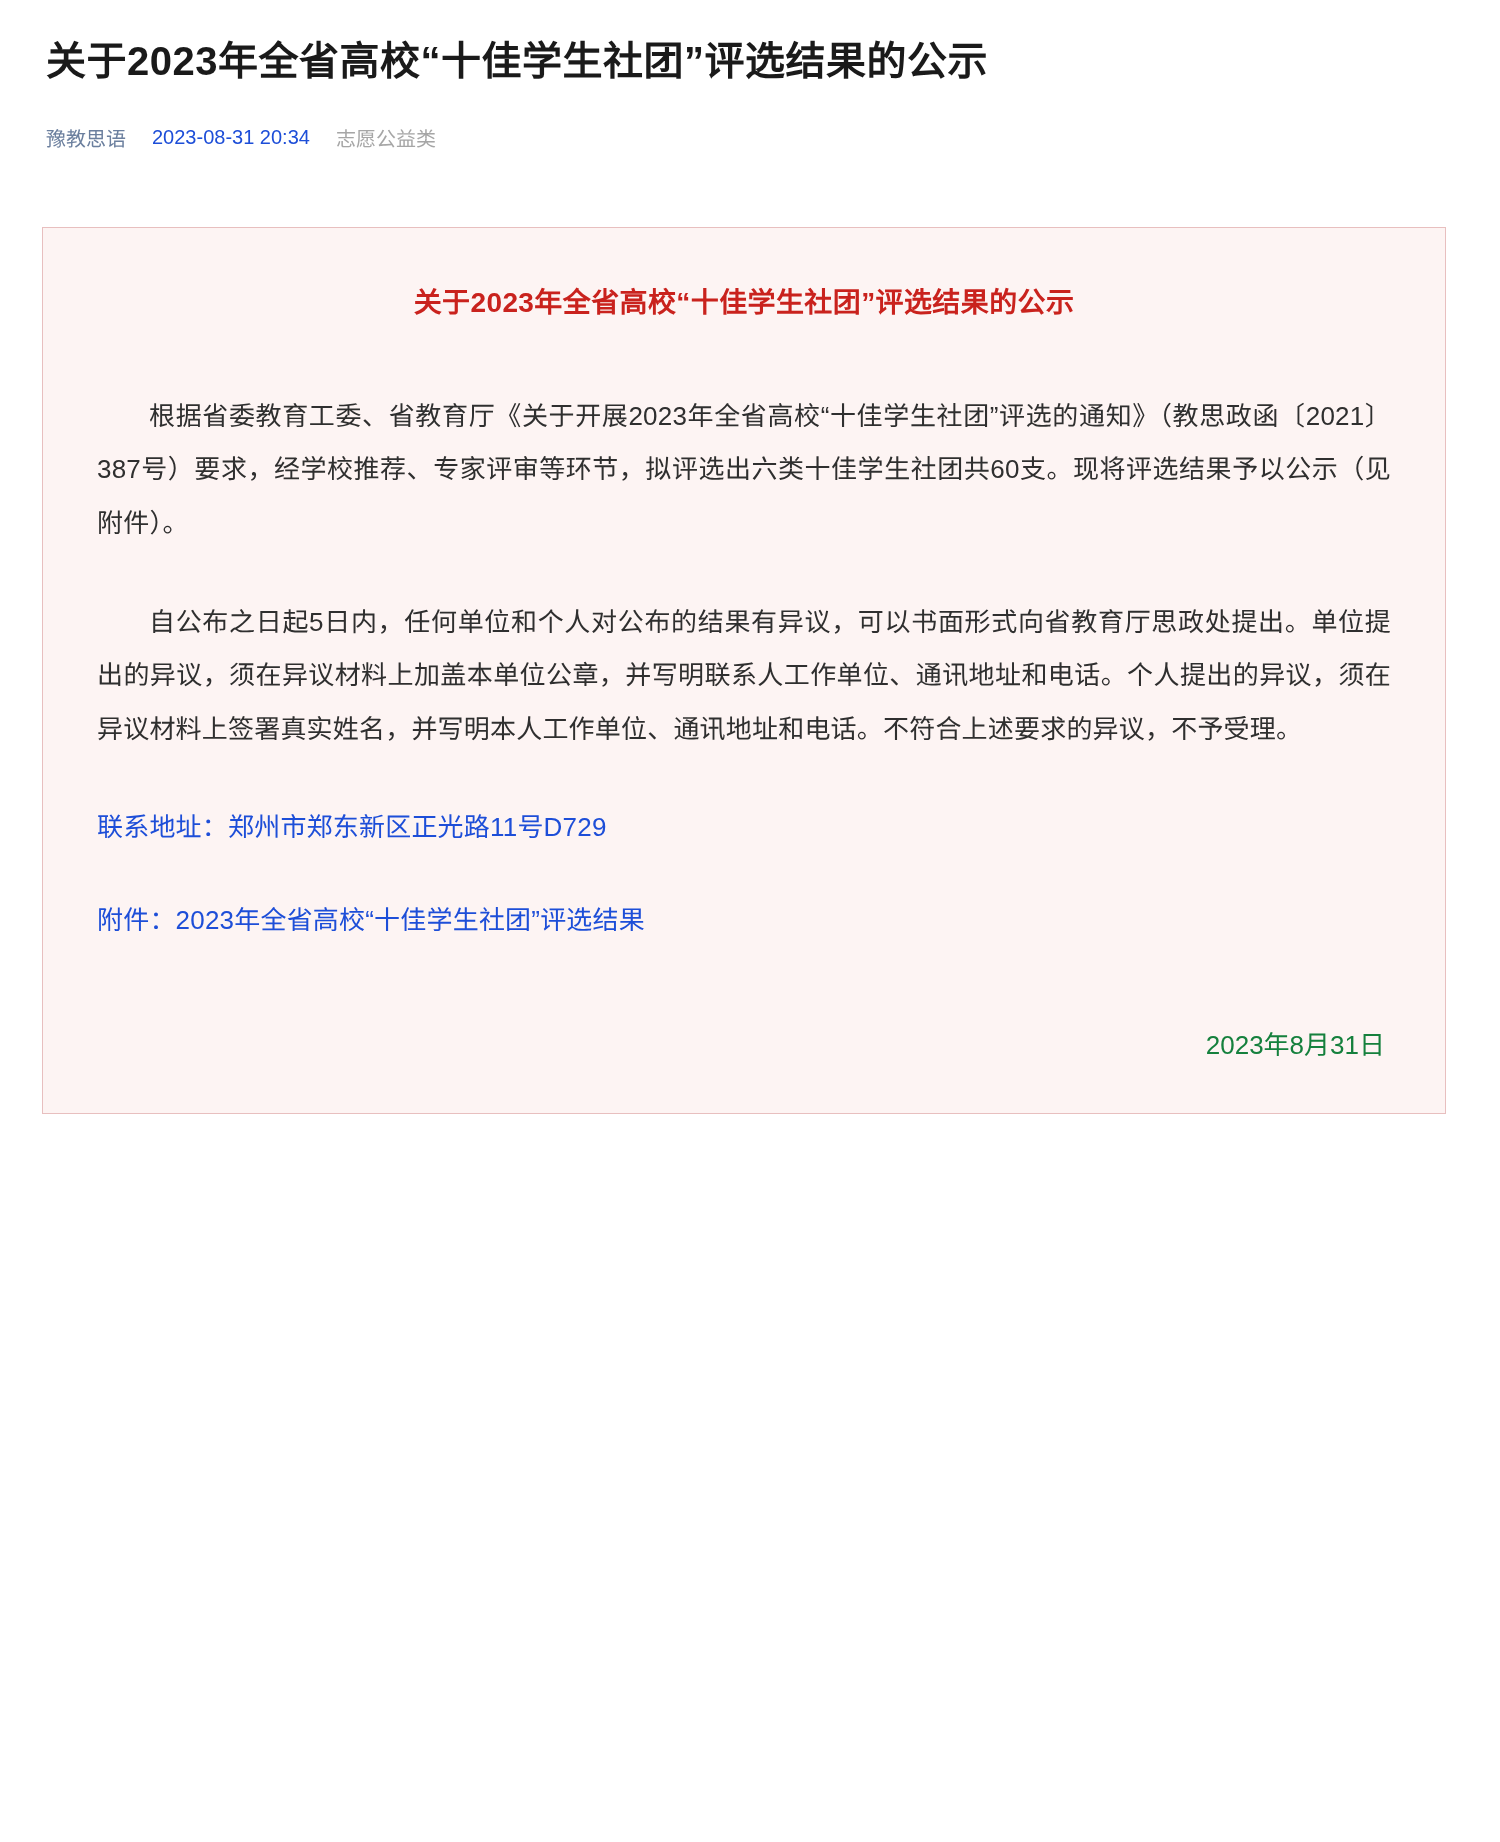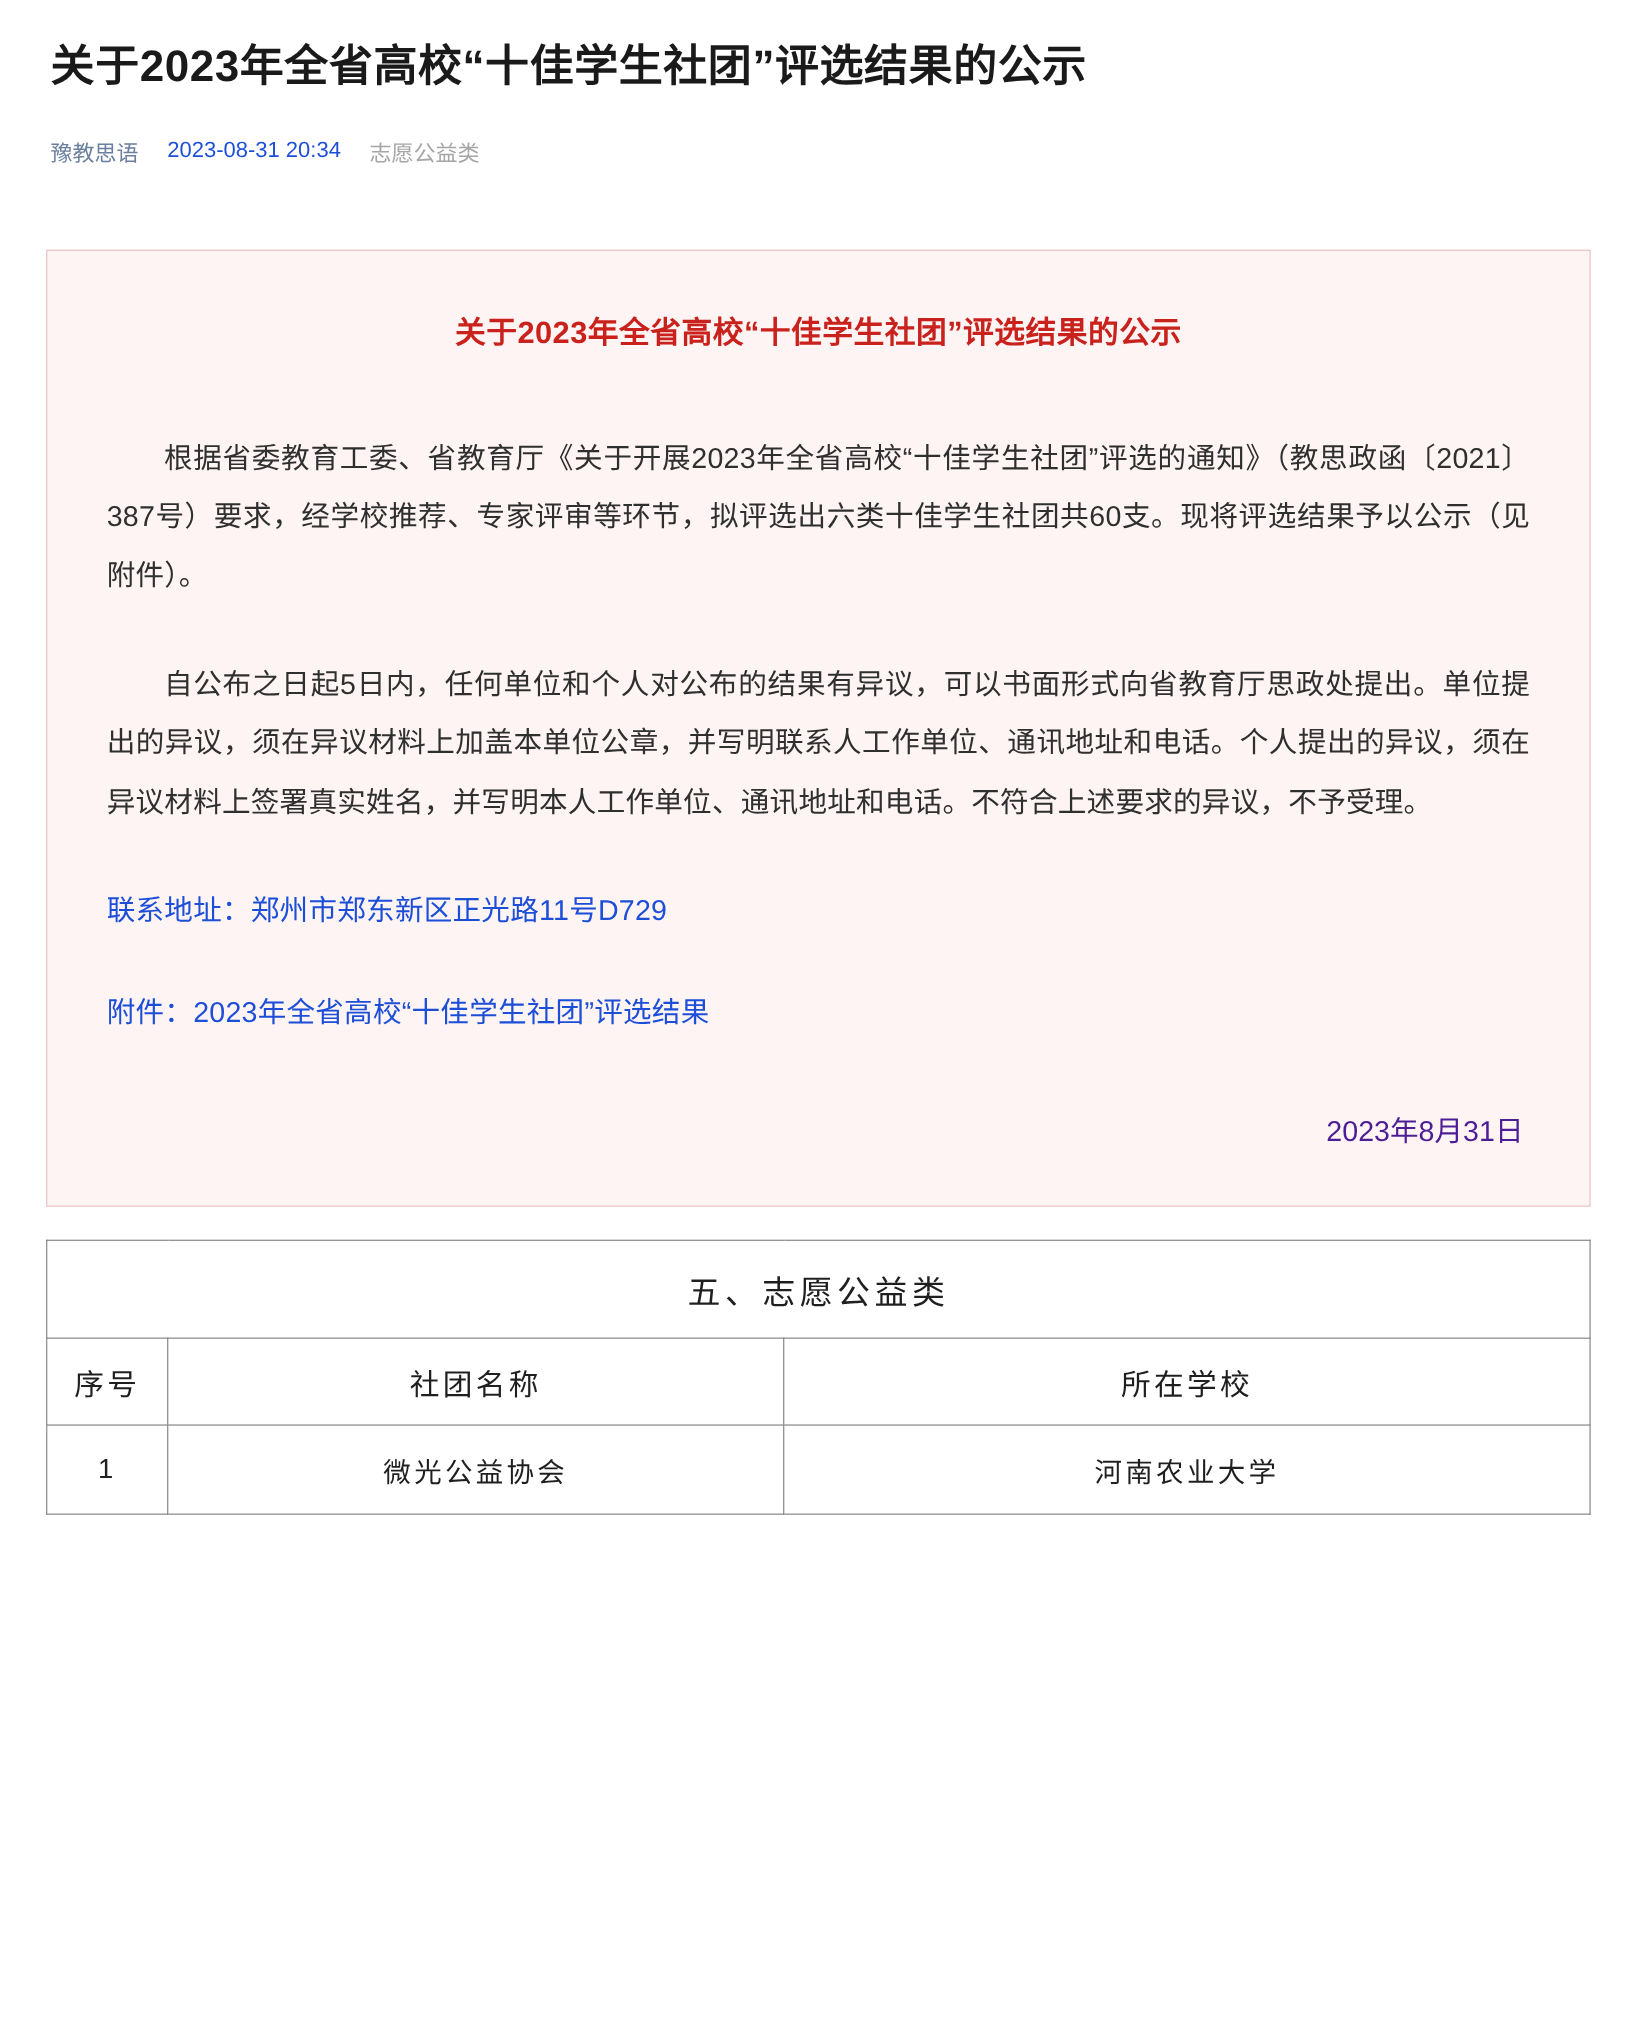--- a/index.html
+++ b/index.html
@@ -79,22 +79,22 @@
     margin: 0;
     text-indent: 0;
     letter-spacing: 0.2px;
   }
   .notice-gap {
     height: 42px;
   }
   .notice-sign {
     text-align: right;
     font-size: 26px;
-    color: #4c1d95;
-    margin-top: 62px;
+    color: #15803d;
+    margin-top: 79px;
     padding-right: 6px;
   }
 
   
   .table-wrap {
     margin: 30px 42px 0 42px;
   }
   table.result-table {
     border-collapse: collapse;
     width: 100%;
@@ -155,38 +155,14 @@
 
     <p class="notice-plain">联系地址：郑州市郑东新区正光路11号D729</p>
 
     <div class="notice-gap"></div>
 
     <p class="notice-plain">附件：2023年全省高校“十佳学生社团”评选结果</p>
 
     <div class="notice-sign">2023年8月31日</div>
   </div>
 
-  <div class="table-wrap">
-    <table class="result-table">
-      <colgroup>
-        <col class="col-idx">
-        <col class="col-club">
-        <col class="col-school">
-      </colgroup>
-      <tbody>
-        <tr class="cat-row">
-          <td colspan="3">五、志愿公益类</td>
-        </tr>
-        <tr class="head-row">
-          <td>序号</td>
-          <td>社团名称</td>
-          <td>所在学校</td>
-        </tr>
-        <tr class="data-row">
-          <td>1</td>
-          <td>微光公益协会</td>
-          <td>河南农业大学</td>
-        </tr>
-      </tbody>
-    </table>
-  </div>
 
 </div>
 
 </body></html>

